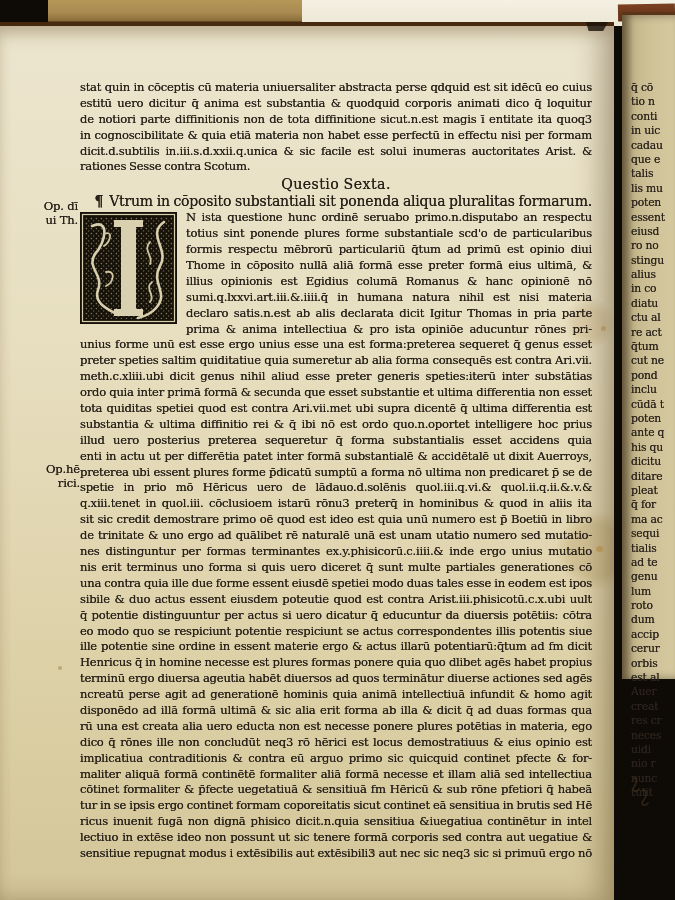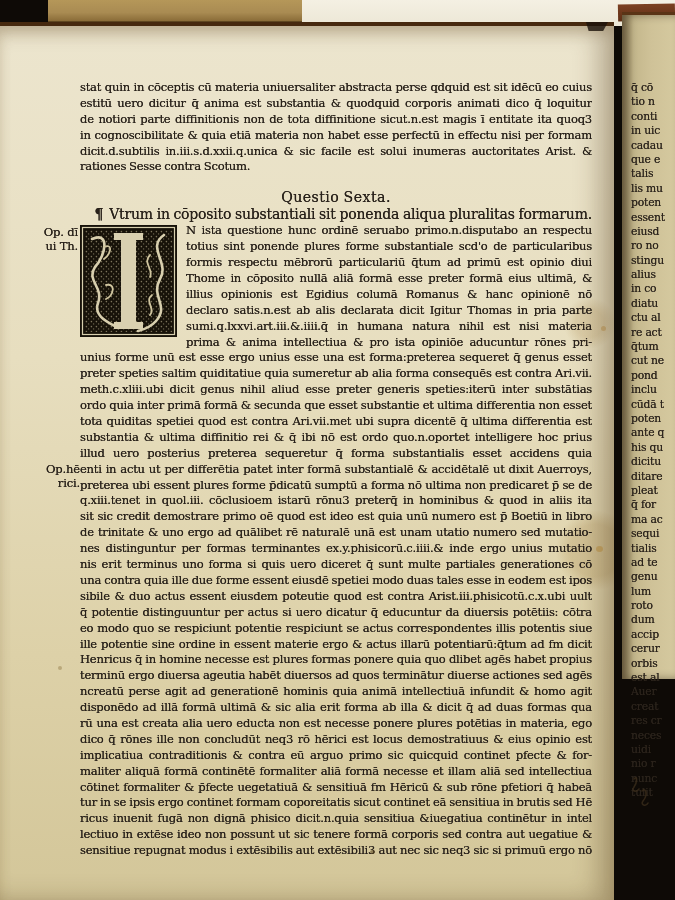--- a/index.html
+++ b/index.html
@@ -51,38 +51,38 @@
     text-shadow:0 0 .5px rgba(40,33,26,.9);
   }
   .jline {
     text-align:justify; text-align-last:justify;
     line-height:15.9px; height:15.9px; overflow:hidden; white-space:nowrap;
   }
   .para .jline { white-space:normal; }
   .line-short { line-height:15.9px; height:15.9px; text-align:left; }
   .heading {
     text-align:center; font-size:14.2px; letter-spacing:.4px;
-    line-height:17px; height:17px; margin-top:14px;
+    line-height:17px; height:17px; margin-top:1px;
   }
   .subheading {
     font-size:14px; line-height:16px; height:16px;
     padding-left:14px; letter-spacing:-0.2px; overflow:hidden; white-space:nowrap;text-align:right;
   }
   .pilcrow { font-weight:bold; margin-right:6px; }
   .dropcap {
     float:left; width:97px; height:112px; margin:3px 9px 2px 0;
   }
   .body-para { margin-top:1px; }
   
   .margin-note {
     position:absolute; width:44px; color:#28211a;
     font-size:11.6px; line-height:13.5px; text-align:right;
     letter-spacing:-0.2px; text-shadow:0 0 .5px rgba(40,33,26,.9);
   }
-  .note-thomas { left:34px; top:200px; }
+  .note-thomas { left:34px; top:174px; }
   .note-henricus { left:36px; top:437px; }
   
   .next-page-edge {
     position:absolute; left:622px; top:12px; width:53px; height:667px;
     background:linear-gradient(90deg,#9f8f66 0%, #c4b78c 22%, #cfc298 55%, #d5c99f 100%);
     border-top:3px solid #5a3416;
     box-shadow: inset 6px 0 8px rgba(30,18,6,.45);
   }
   .fragment-col {
     position:absolute; left:9px; top:66px; width:46px; overflow:hidden;
@@ -156,32 +156,33 @@
           </g>
         </svg>
       </div>
 
       <div class="para body-para">
           <div class="jline">N ista questione hunc ordinē seruabo primo.n.disputabo an respectu</div>
           <div class="jline">totius sint ponende plures forme substantiale scd'o de particularibus</div>
           <div class="jline">formis respectu mēbrorū particulariū q̄tum ad primū est opinio diui</div>
           <div class="jline">Thome in cōposito nullā aliā formā esse preter formā eius ultimā, &amp;</div>
           <div class="jline">illius opinionis est Egidius columā Romanus &amp; hanc opinionē nō</div>
+          <div class="jline">sumi.q.lxxvi.art.iii.&amp;.iiii.q̄ in humana natura nihil est nisi materia</div>
           <div class="jline">declaro satis.n.est ab alis declarata dicit Igitur Thomas in pria parte</div>
-          <div class="jline">sumi.q.lxxvi.art.iii.&amp;.iiii.q̄ in humana natura nihil est nisi materia</div>
           <div class="jline">prima &amp; anima intellectiua &amp; pro ista opiniōe aducuntur rōnes pri-</div>
           <div class="jline">unius forme unū est esse ergo unius esse una est forma:preterea sequeret q̄ genus esset aliqd</div>
           <div class="jline">preter speties saltim quiditatiue quia sumeretur ab alia forma consequēs est contra Ari.vii.</div>
           <div class="jline">meth.c.xliii.ubi dicit genus nihil aliud esse preter generis speties:iterū inter substātias esset</div>
           <div class="jline">ordo quia inter primā formā &amp; secunda que esset substantie et ultima differentia non esset</div>
           <div class="jline">tota quiditas spetiei quod est contra Ari.vii.met ubi supra dicentē q̄ ultima differentia est</div>
           <div class="jline">substantia &amp; ultima diffinitio rei &amp; q̄ ibi nō est ordo quo.n.oportet intelligere hoc prius</div>
           <div class="jline">illud uero posterius preterea sequeretur q̄ forma substantialis esset accidens quia adueniret</div>
           <div class="jline">enti in actu ut per differētia patet inter formā substantialē &amp; accidētalē ut dixit Auerroys,</div>
           <div class="jline">preterea ubi essent plures forme p̄dicatū sumptū a forma nō ultima non predicaret p̄ se de</div>
+          <div class="jline">spetie in prio mō Hēricus uero de lādauo.d.solēnis quol.iii.q.vi.&amp; quol.ii.q.ii.&amp;.v.&amp;</div>
           <div class="jline">q.xiii.tenet in quol.iii. cōclusioem istarū rōnu3 preterq̄ in hominibus &amp; quod in aliis ita</div>
           <div class="jline">sit sic credit demostrare primo oē quod est ideo est quia unū numero est p̄ Boetiū in libro</div>
           <div class="jline">de trinitate &amp; uno ergo ad quālibet rē naturalē unā est unam utatio numero sed mutatio-</div>
           <div class="jline">nes distinguntur per formas terminantes ex.y.phisicorū.c.iiii.&amp; inde ergo unius mutatio</div>
           <div class="jline">nis erit terminus uno forma si quis uero diceret q̄ sunt multe partiales generationes cō</div>
           <div class="jline">una contra quia ille due forme essent eiusdē spetiei modo duas tales esse in eodem est ipos</div>
           <div class="jline">sibile &amp; duo actus essent eiusdem poteutie quod est contra Arist.iii.phisicotū.c.x.ubi uult</div>
           <div class="jline">q̄ potentie distinguuntur per actus si uero dicatur q̄ educuntur da diuersis potētiis: cōtra</div>
           <div class="jline">eo modo quo se respiciunt potentie respiciunt se actus correspondentes illis potentis siue</div>
           <div class="jline">ille potentie sine ordine in essent materie ergo &amp; actus illarū potentiarū:q̄tum ad fm dicit</div>

